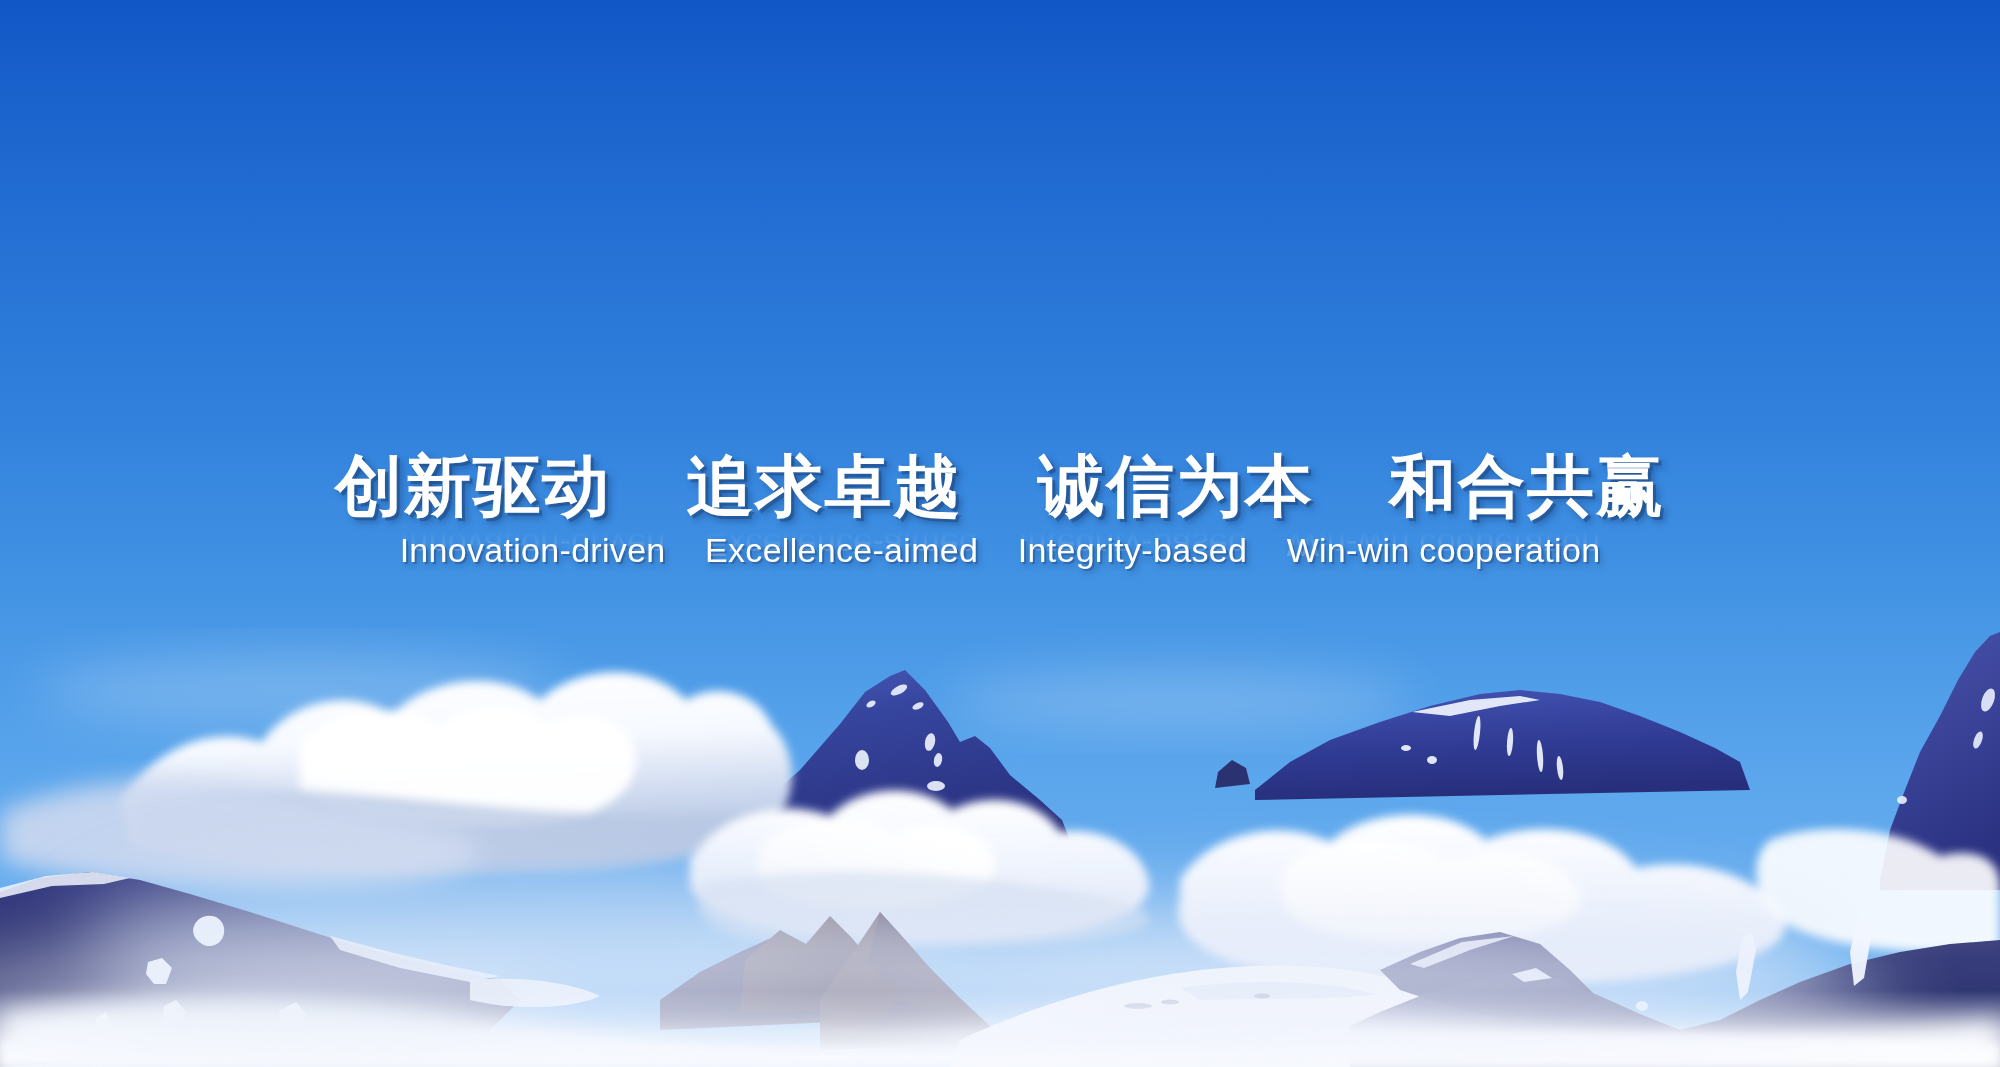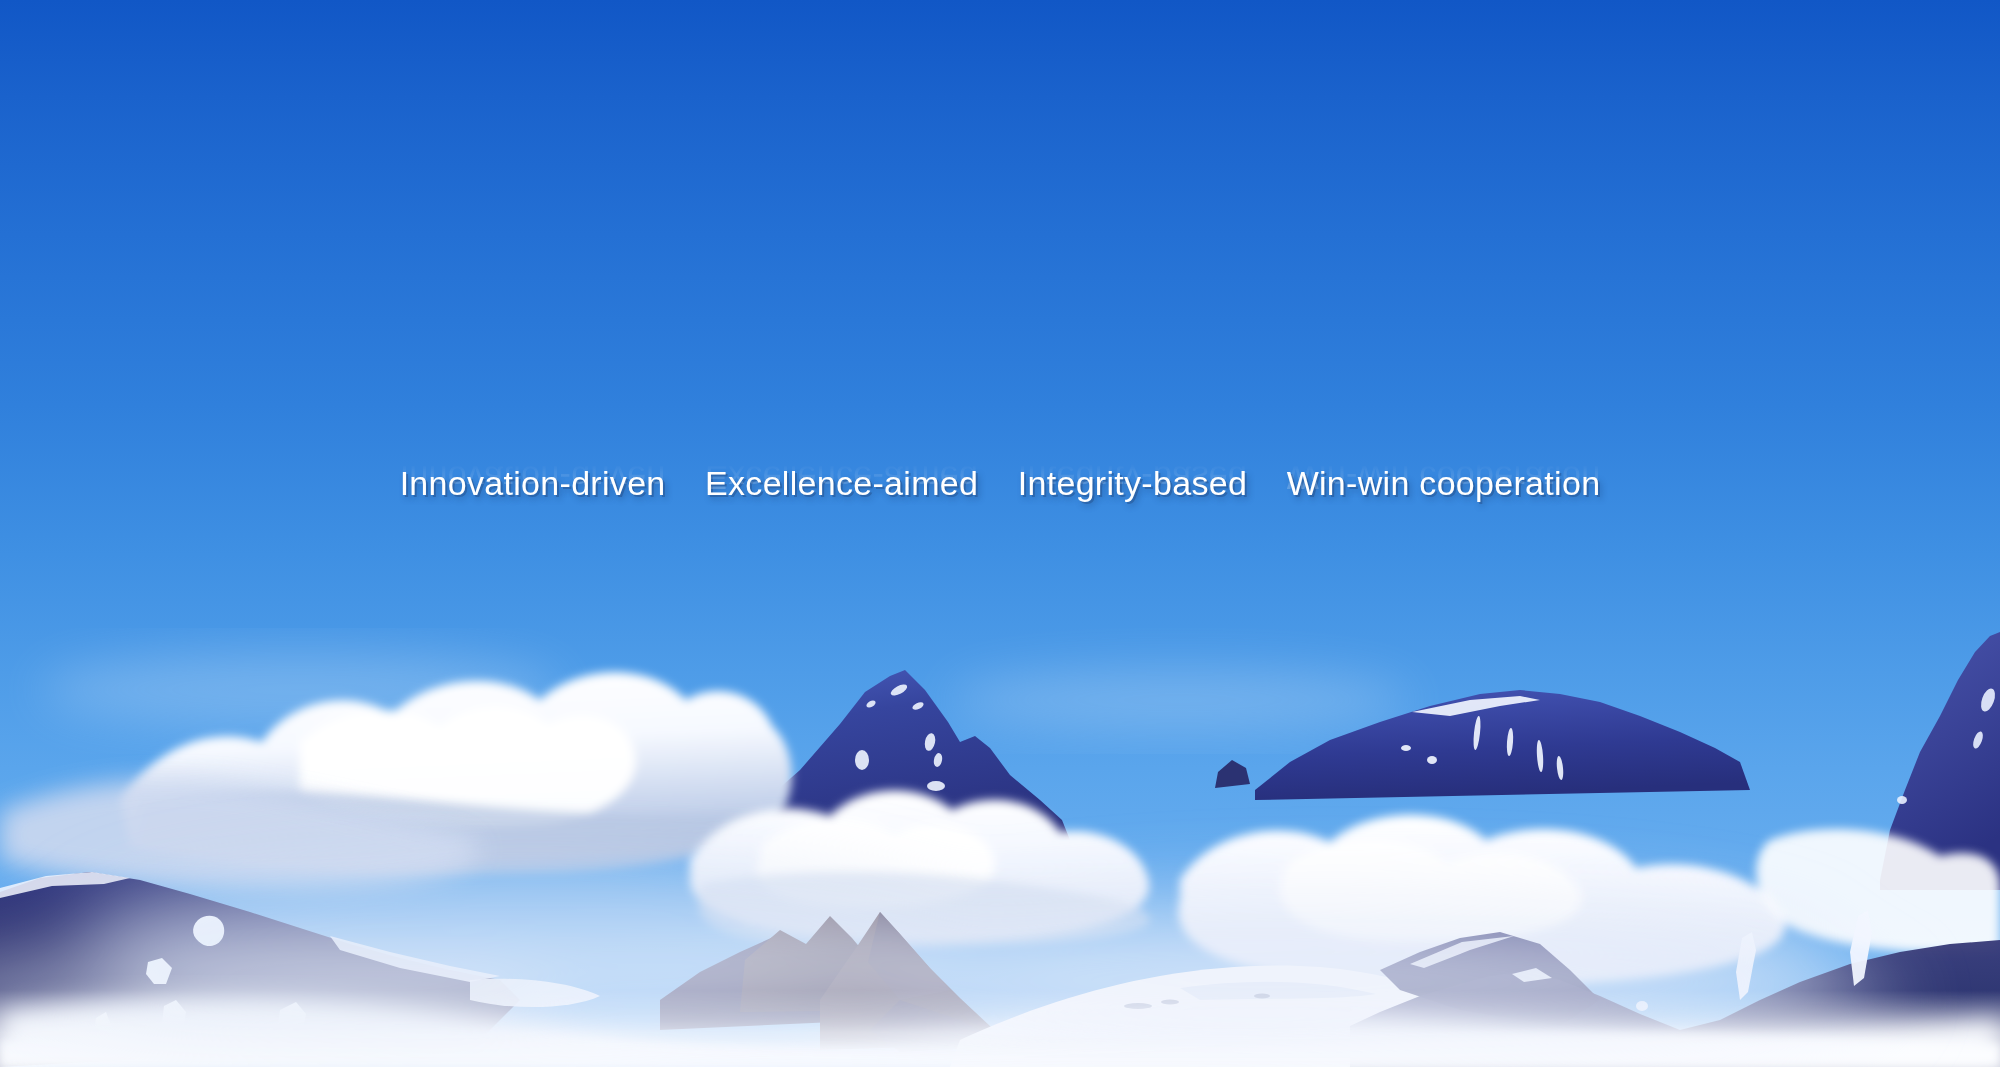--- a/index.html
+++ b/index.html
@@ -341,20 +341,29 @@
     <g filter="url(#blurXl)">
       <ellipse cx="520" cy="930" rx="440" ry="70" fill="#d9e3f6" opacity="0.55"></ellipse>
       <ellipse cx="1350" cy="958" rx="480" ry="66" fill="#dfe8f8" opacity="0.50"></ellipse>
       <ellipse cx="1000" cy="1000" rx="900" ry="70" fill="#eef3fd" opacity="0.55"></ellipse>
       <ellipse cx="230" cy="996" rx="320" ry="56" fill="#e6edfa" opacity="0.55"></ellipse>
     </g>
   </svg>
 
   <div class="text-block">
 
+    <div class="headline">
+      <span>创新驱动</span>
+      <span class="gap"></span>
+      <span>追求卓越</span>
+      <span class="gap"></span>
+      <span>诚信为本</span>
+      <span class="gap"></span>
+      <span>和合共赢</span>
+    </div>
 
     <div class="subline">
       <span>Innovation-driven</span>
       <span class="gap"></span>
       <span>Excellence-aimed</span>
       <span class="gap"></span>
       <span>Integrity-based</span>
       <span class="gap"></span>
       <span>Win-win cooperation</span>
 

